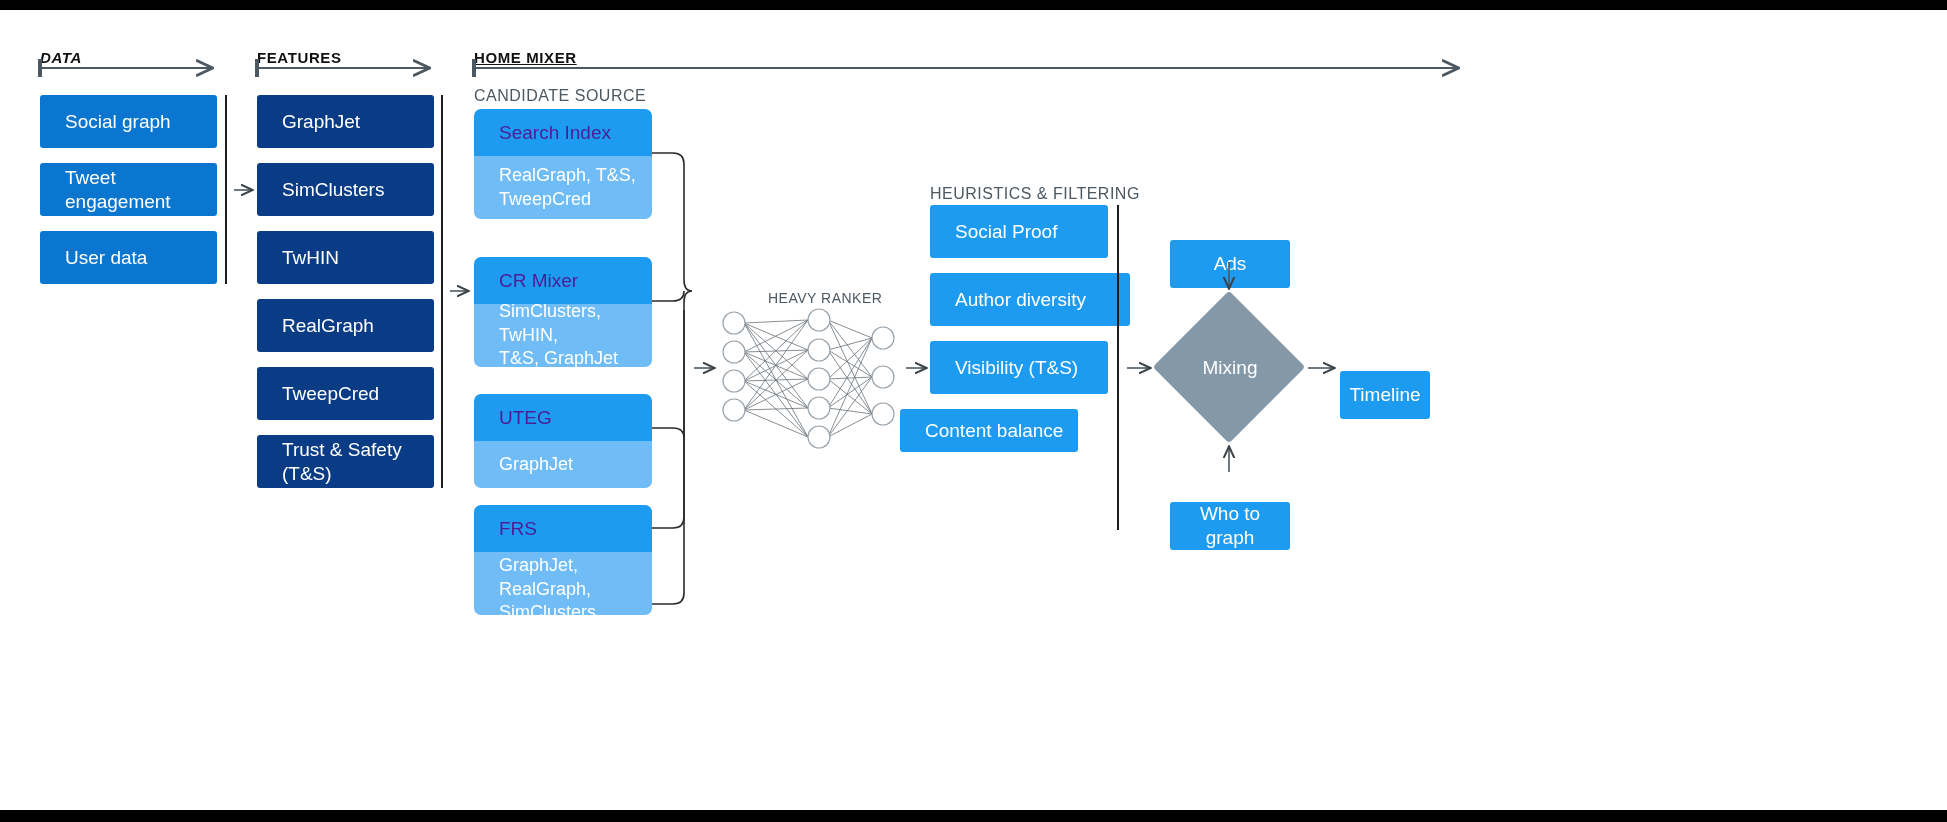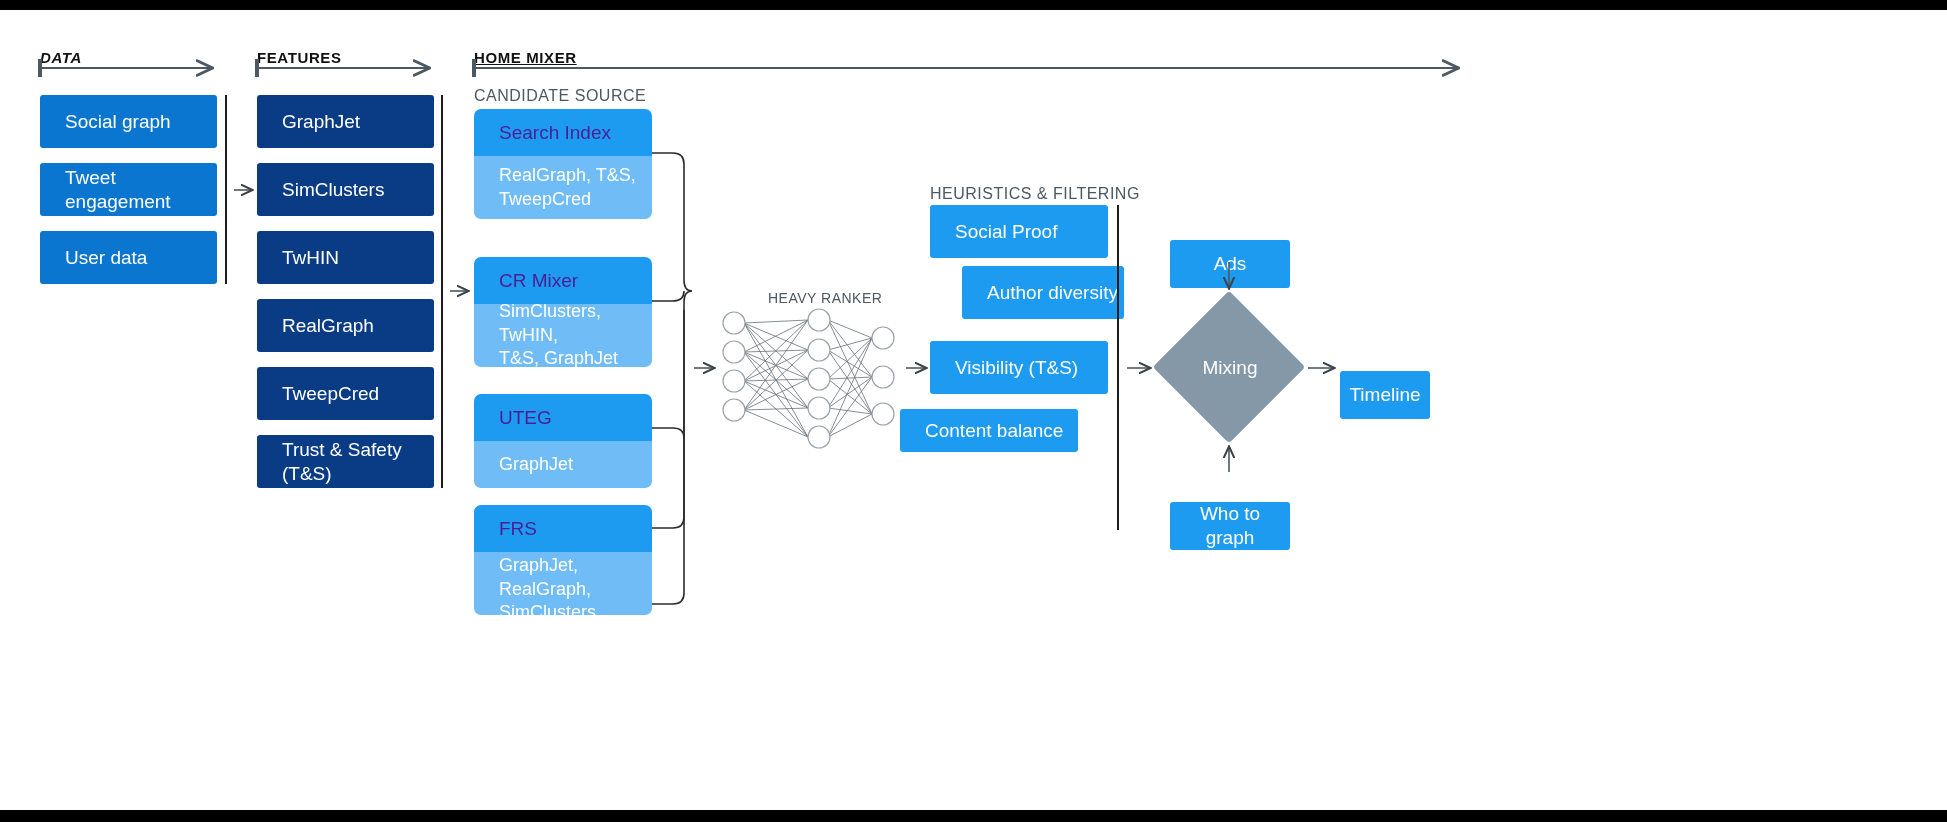--- a/index.html
+++ b/index.html
@@ -219,21 +219,21 @@
 
   <div class="cs-card" style="left:474px; top:495px; width:178px; height:110px;">
     <div class="cs-head" style="height:47px;">FRS</div>
     <div class="cs-body" style="height:75px;">GraphJet, RealGraph,
 SimClusters</div>
   </div>
 
   <div class="box heur-box" style="left:930px; top:195px; width:178px; height:53px;">
     <span>Social Proof</span>
   </div>
-  <div class="box heur-box" style="left:930px; top:256px; width:162px; height:53px;margin-left:32px;">
+  <div class="box heur-box" style="left:930px; top:263px; width:200px; height:53px;">
     <span>Author diversity</span>
   </div>
   <div class="box heur-box" style="left:930px; top:331px; width:178px; height:53px;">
     <span>Visibility (T&amp;S)</span>
   </div>
   <div class="box heur-box" style="left:900px; top:399px; width:178px; height:43px;">
     <span>Content balance</span>
   </div>
 
   <div class="vdiv" style="left:1117px; top:195px; height:325px;"></div>

